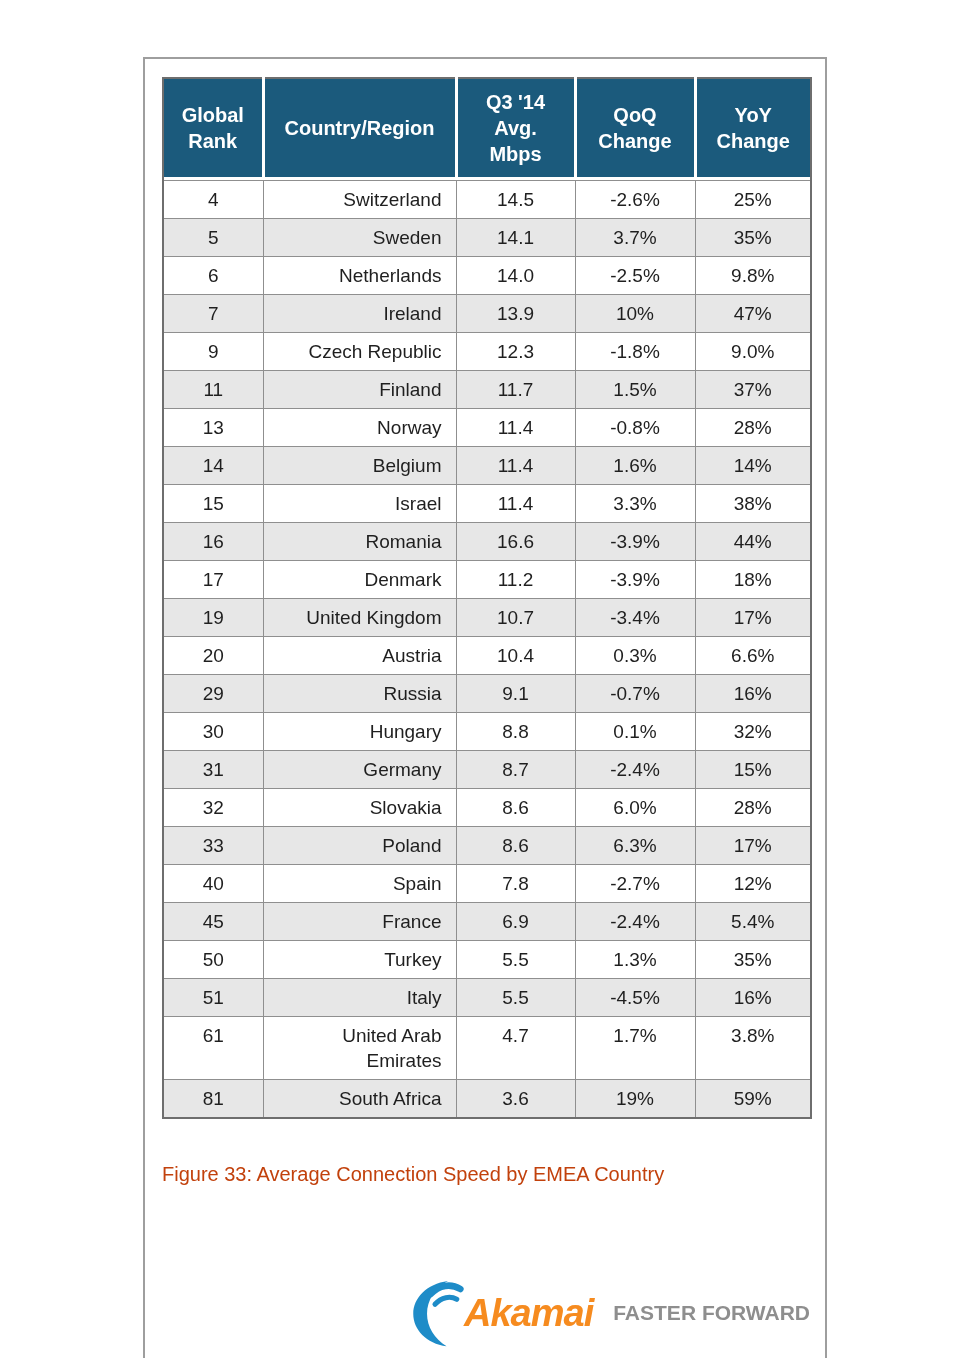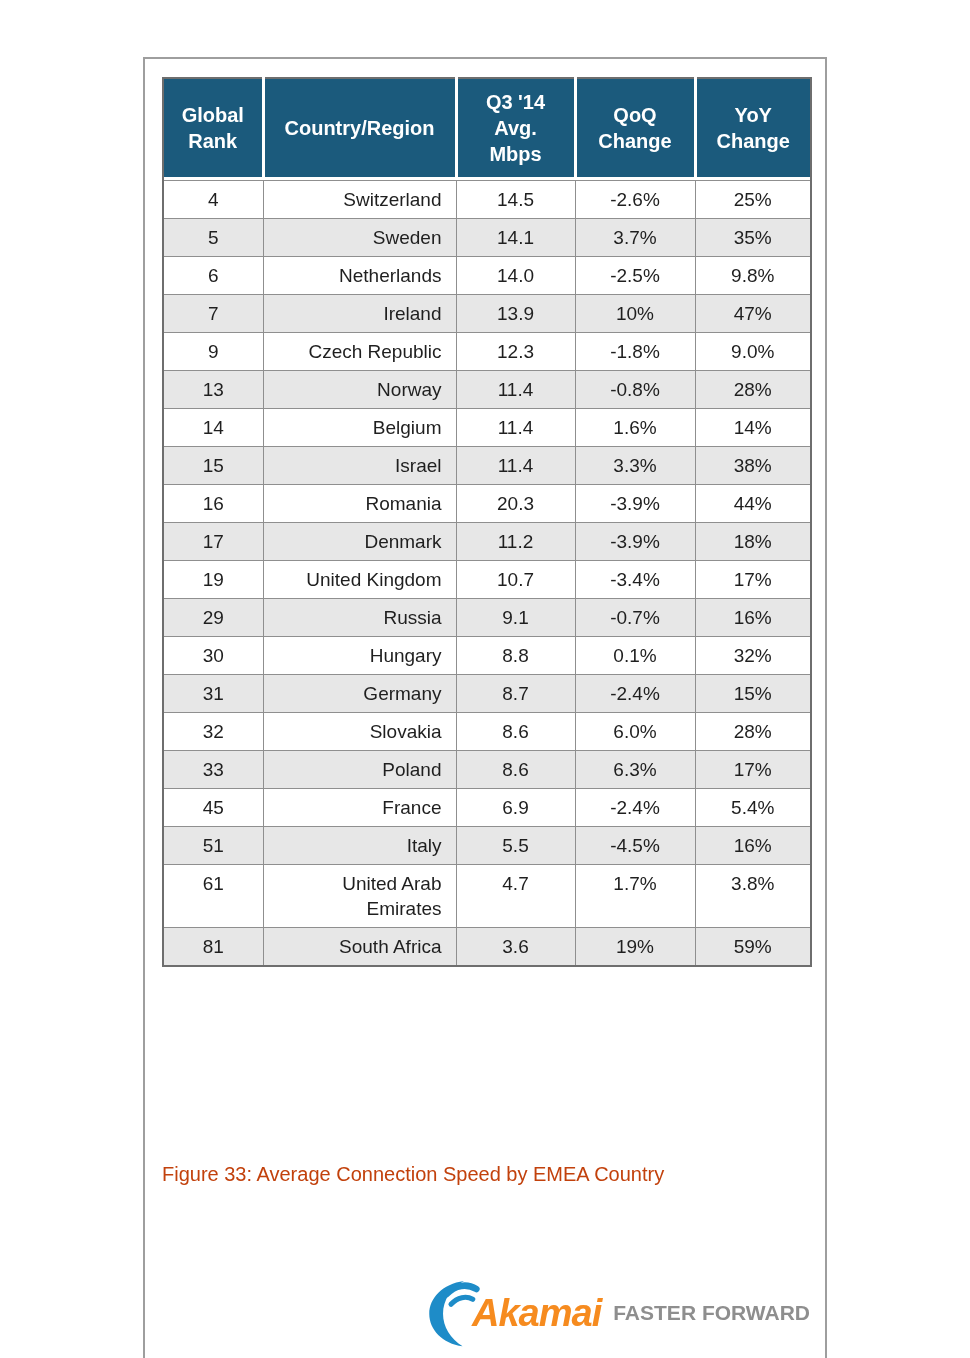--- a/index.html
+++ b/index.html
@@ -87,21 +87,21 @@
   .brand {
     position: absolute;
     right: 15px;
     bottom: 6px;
     text-align: right;
   }
   .brand-top {
     display: flex;
     align-items: center;
     justify-content: center;
-    gap: 6px;
+    gap: 14px;
   }
   .swoosh {
     width: 58px;
     height: 76px;
     flex: 0 0 auto;
   }
   .brand-name {
     font-size: 38px;
     font-weight: 700;
     font-style: italic;
@@ -189,20 +189,27 @@
             <td class="yoy">47%</td>
           </tr>
           <tr>
             <td class="rank">9</td>
             <td class="country">Czech Republic</td>
             <td class="mbps">12.3</td>
             <td class="qoq">-1.8%</td>
             <td class="yoy">9.0%</td>
           </tr>
           <tr>
+            <td class="rank">11</td>
+            <td class="country">Finland</td>
+            <td class="mbps">11.7</td>
+            <td class="qoq">1.5%</td>
+            <td class="yoy">37%</td>
+          </tr>
+          <tr>
             <td class="rank">13</td>
             <td class="country">Norway</td>
             <td class="mbps">11.4</td>
             <td class="qoq">-0.8%</td>
             <td class="yoy">28%</td>
           </tr>
           <tr>
             <td class="rank">14</td>
             <td class="country">Belgium</td>
             <td class="mbps">11.4</td>
@@ -212,39 +219,46 @@
           <tr>
             <td class="rank">15</td>
             <td class="country">Israel</td>
             <td class="mbps">11.4</td>
             <td class="qoq">3.3%</td>
             <td class="yoy">38%</td>
           </tr>
           <tr>
             <td class="rank">16</td>
             <td class="country">Romania</td>
-            <td class="mbps">20.3</td>
+            <td class="mbps">16.6</td>
             <td class="qoq">-3.9%</td>
             <td class="yoy">44%</td>
           </tr>
           <tr>
             <td class="rank">17</td>
             <td class="country">Denmark</td>
             <td class="mbps">11.2</td>
             <td class="qoq">-3.9%</td>
             <td class="yoy">18%</td>
           </tr>
           <tr>
             <td class="rank">19</td>
             <td class="country">United Kingdom</td>
             <td class="mbps">10.7</td>
             <td class="qoq">-3.4%</td>
             <td class="yoy">17%</td>
           </tr>
           <tr>
+            <td class="rank">20</td>
+            <td class="country">Austria</td>
+            <td class="mbps">10.4</td>
+            <td class="qoq">0.3%</td>
+            <td class="yoy">6.6%</td>
+          </tr>
+          <tr>
             <td class="rank">29</td>
             <td class="country">Russia</td>
             <td class="mbps">9.1</td>
             <td class="qoq">-0.7%</td>
             <td class="yoy">16%</td>
           </tr>
           <tr>
             <td class="rank">30</td>
             <td class="country">Hungary</td>
             <td class="mbps">8.8</td>
@@ -266,25 +280,39 @@
             <td class="yoy">28%</td>
           </tr>
           <tr>
             <td class="rank">33</td>
             <td class="country">Poland</td>
             <td class="mbps">8.6</td>
             <td class="qoq">6.3%</td>
             <td class="yoy">17%</td>
           </tr>
           <tr>
+            <td class="rank">40</td>
+            <td class="country">Spain</td>
+            <td class="mbps">7.8</td>
+            <td class="qoq">-2.7%</td>
+            <td class="yoy">12%</td>
+          </tr>
+          <tr>
             <td class="rank">45</td>
             <td class="country">France</td>
             <td class="mbps">6.9</td>
             <td class="qoq">-2.4%</td>
             <td class="yoy">5.4%</td>
+          </tr>
+          <tr>
+            <td class="rank">50</td>
+            <td class="country">Turkey</td>
+            <td class="mbps">5.5</td>
+            <td class="qoq">1.3%</td>
+            <td class="yoy">35%</td>
           </tr>
           <tr>
             <td class="rank">51</td>
             <td class="country">Italy</td>
             <td class="mbps">5.5</td>
             <td class="qoq">-4.5%</td>
             <td class="yoy">16%</td>
           </tr>
           <tr>
             <td class="rank">61</td>

